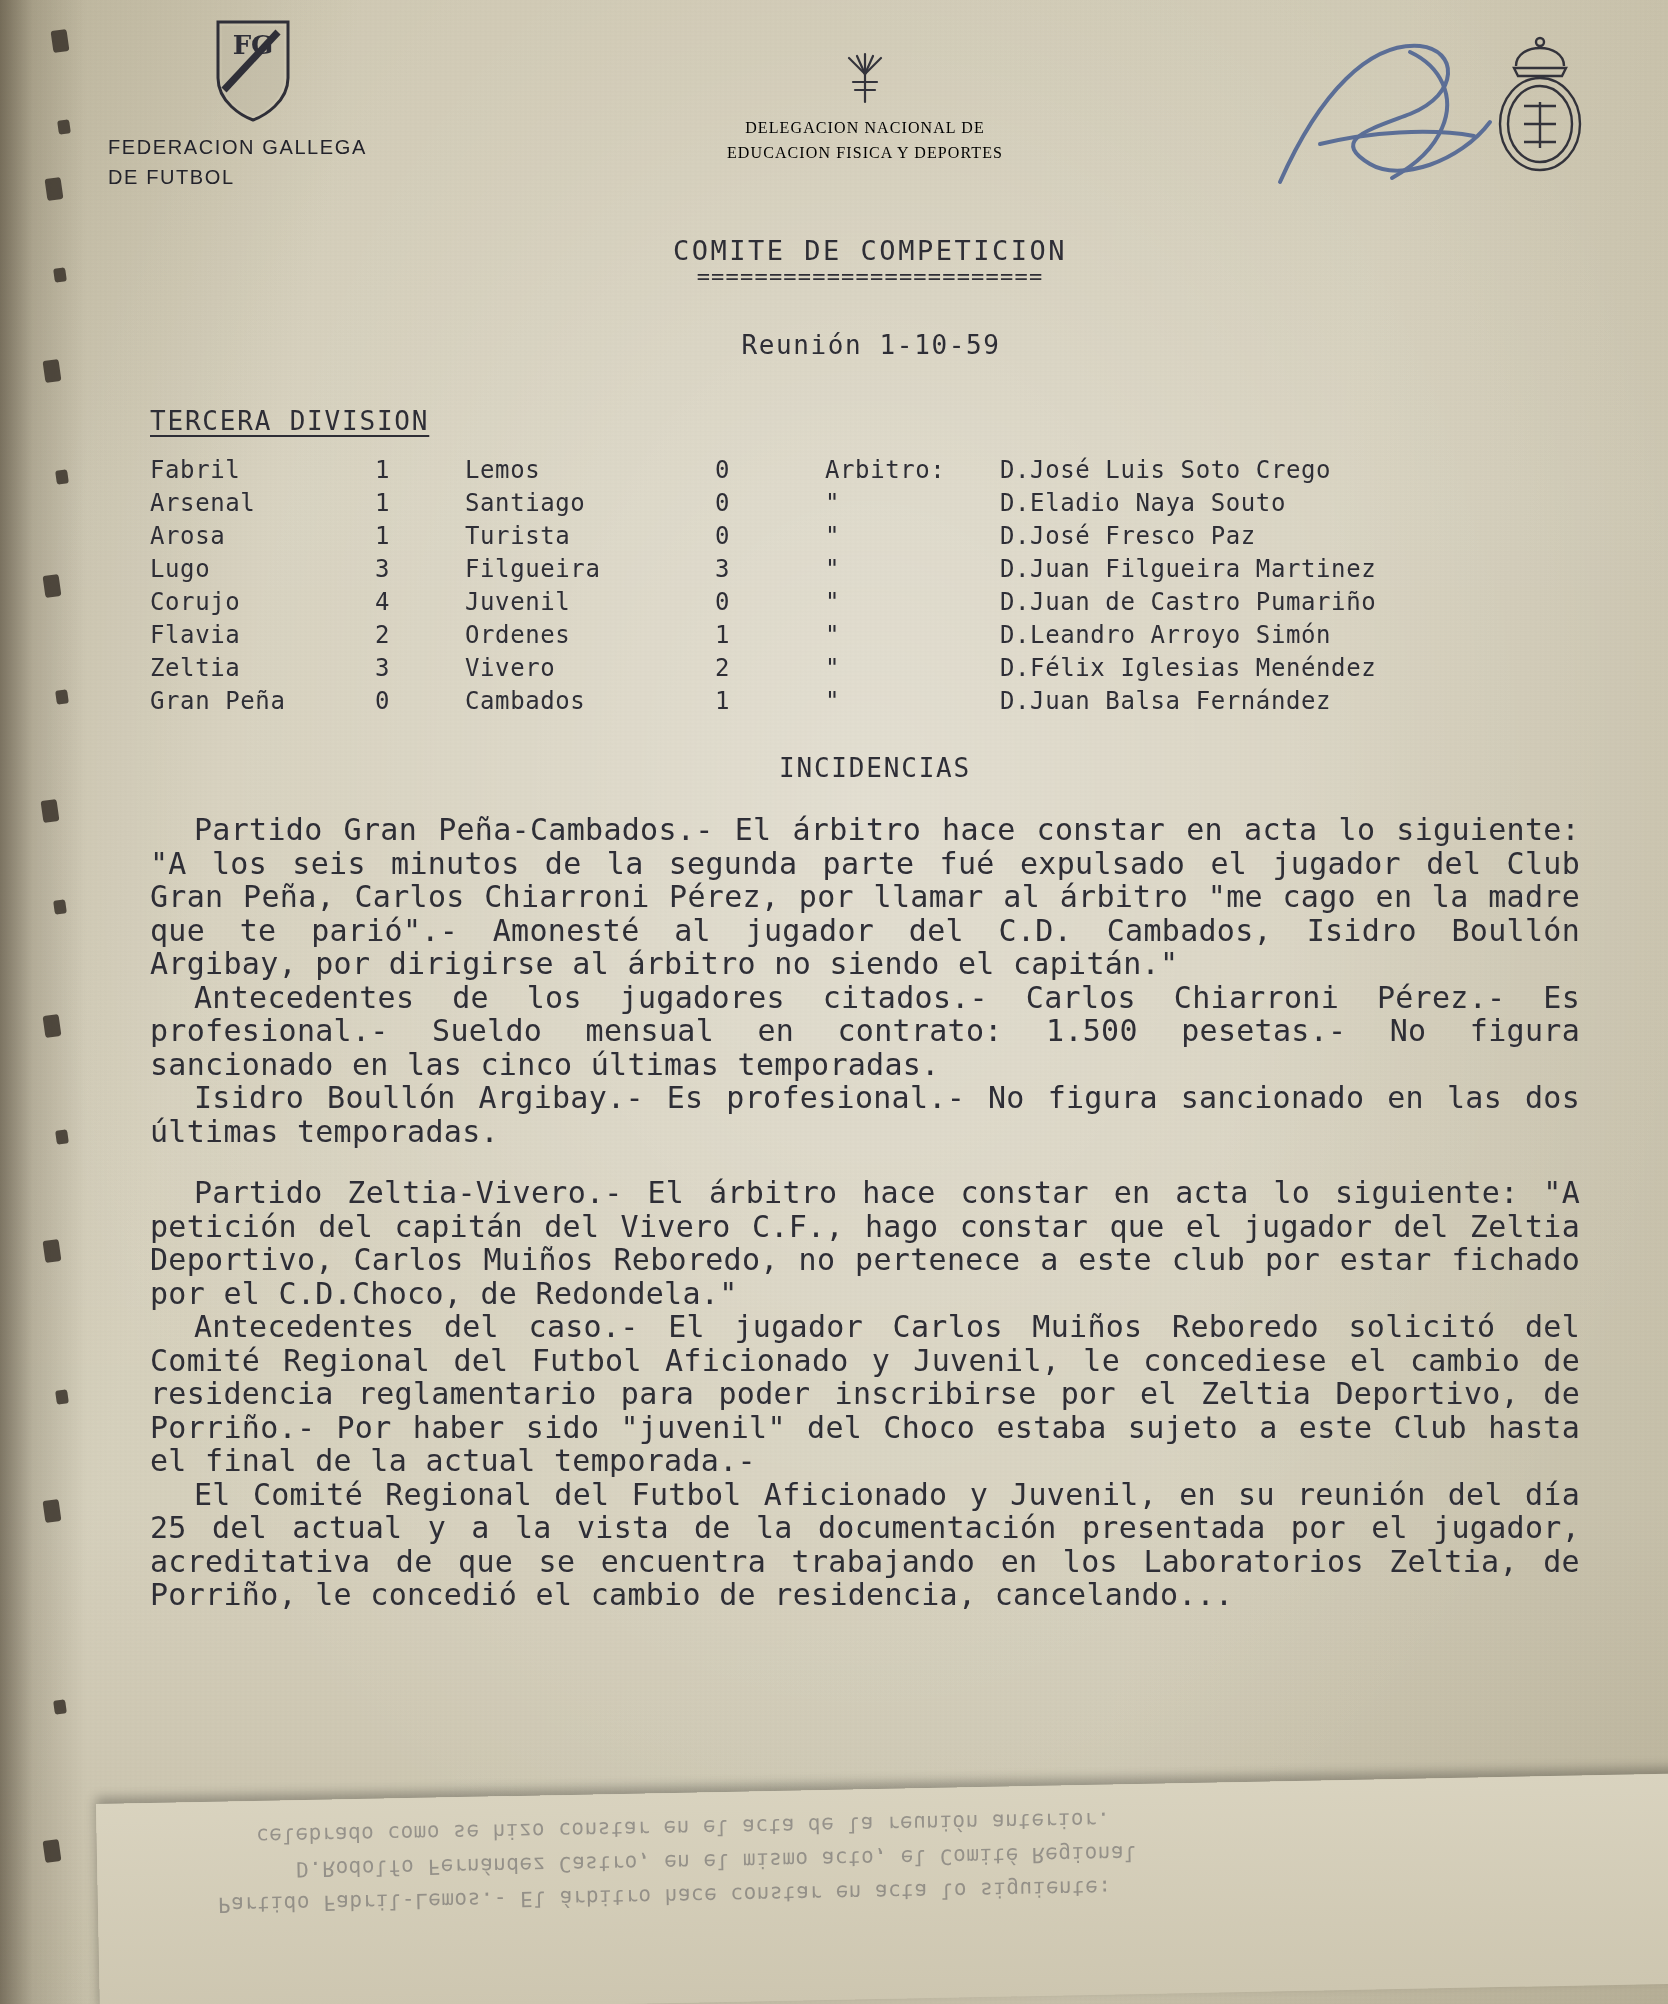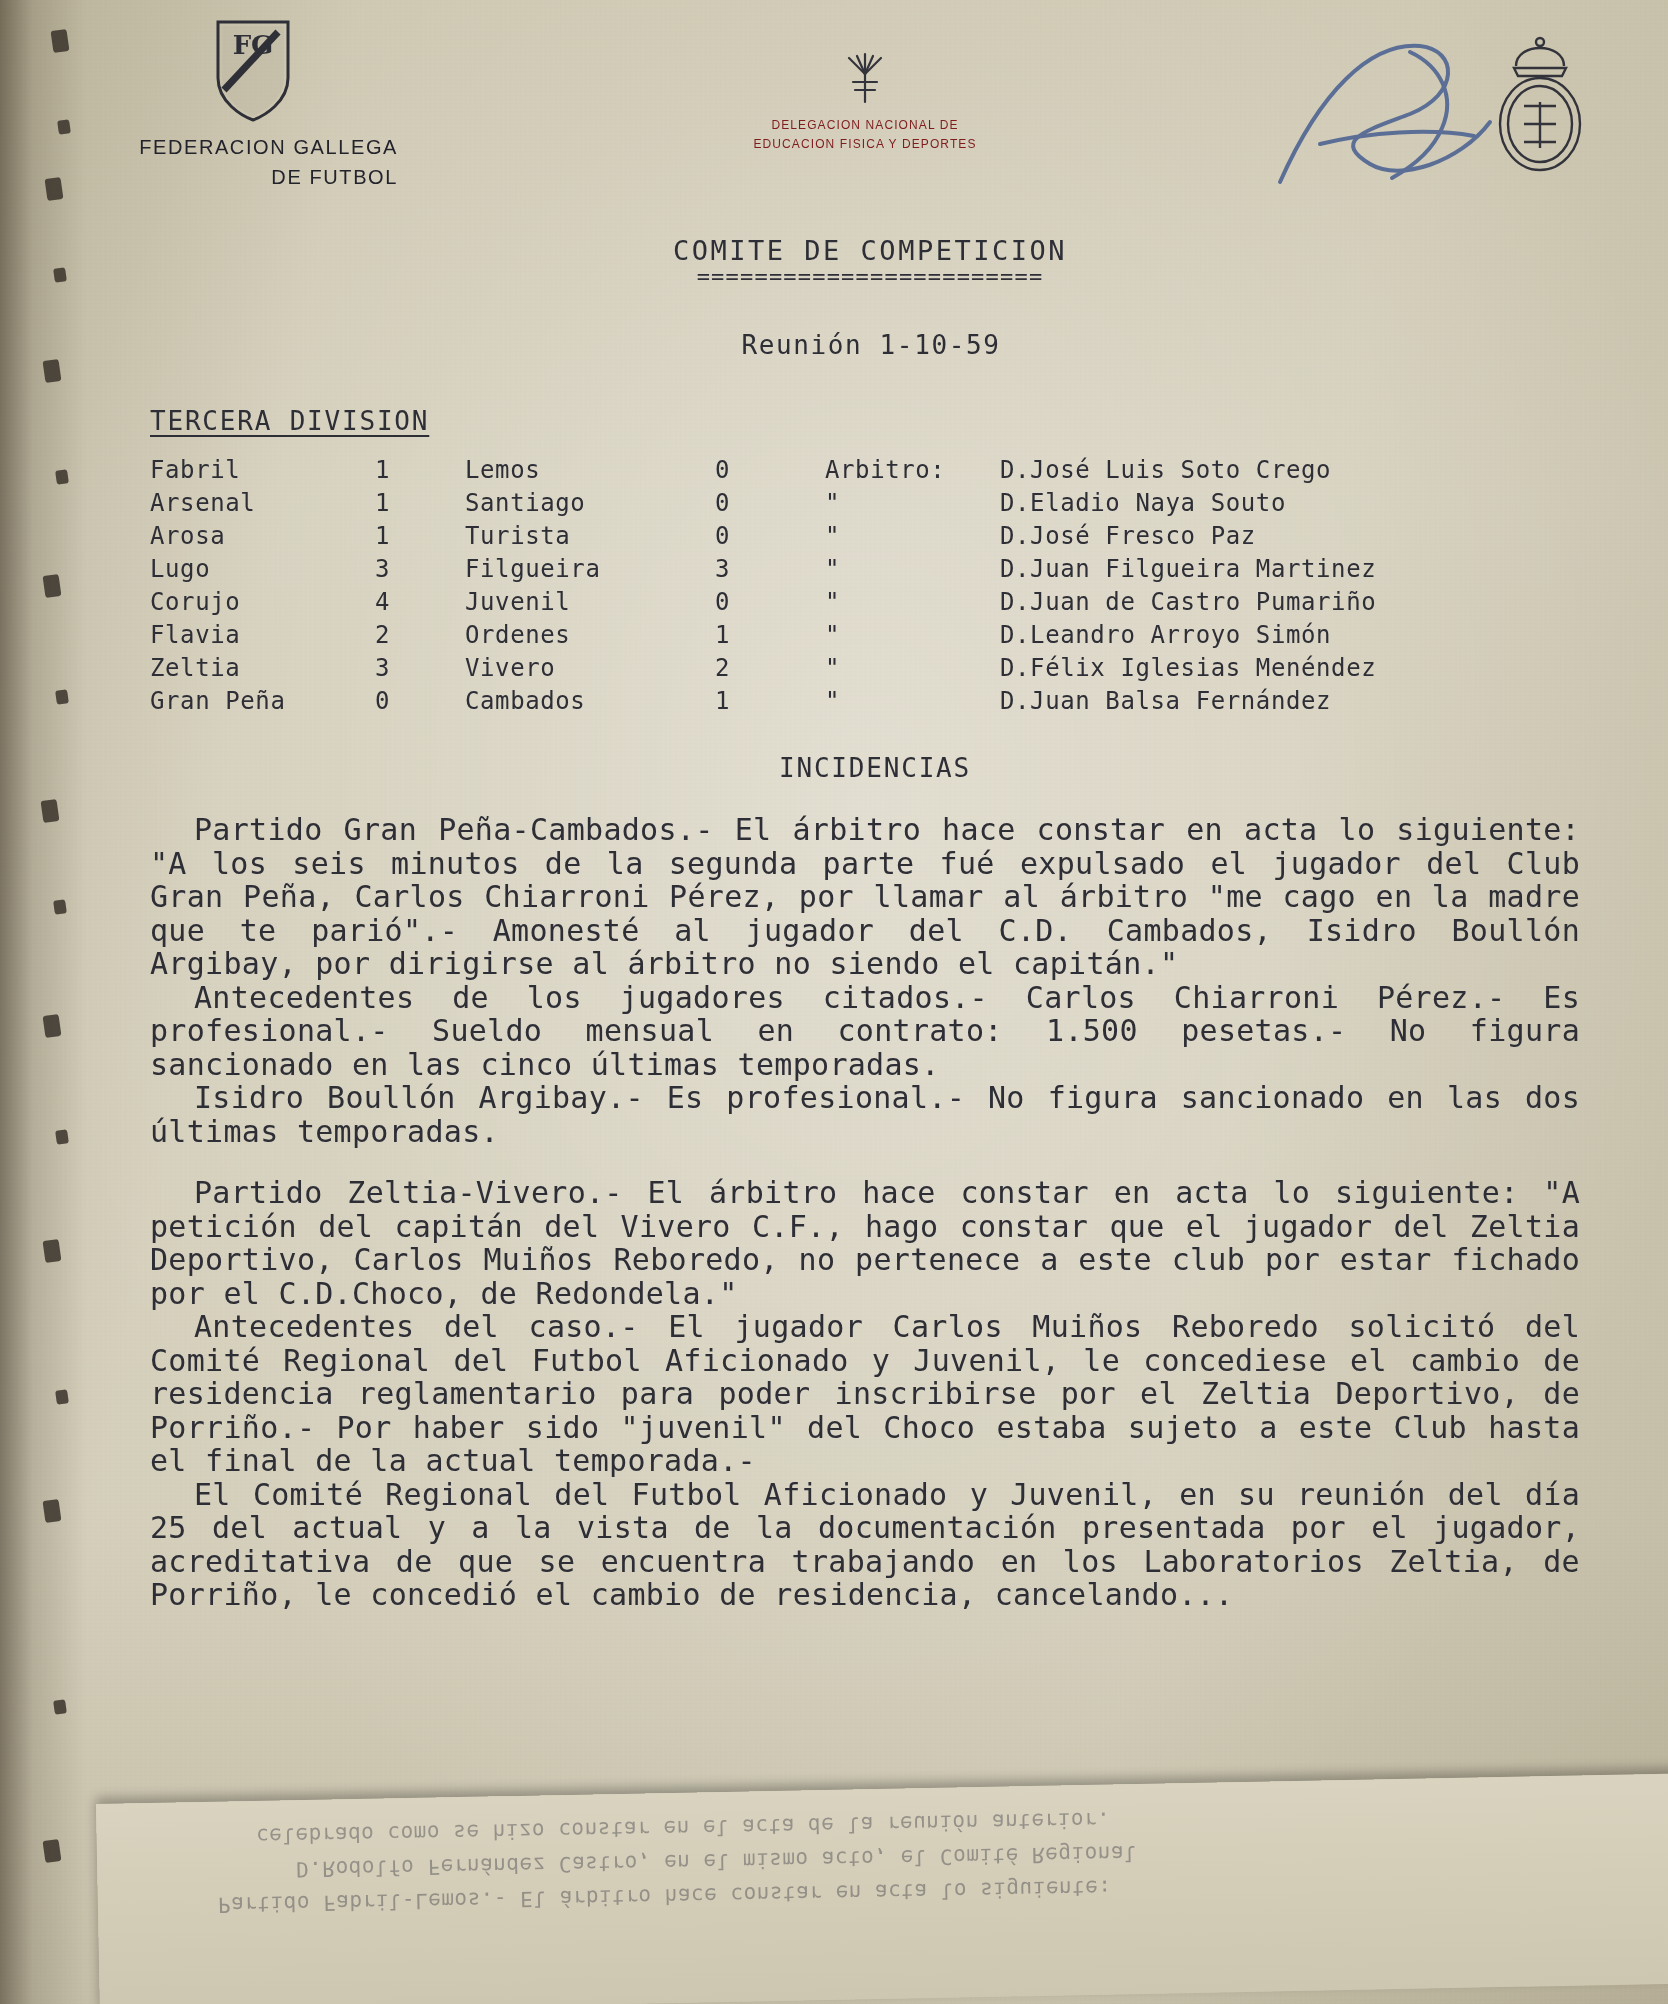--- a/index.html
+++ b/index.html
@@ -57,21 +57,21 @@
   .ink {
     color: #2b2b33;
   }
 
   
   .hdr-left {
     position: absolute;
     left: 108px;
     top: 18px;
     width: 290px;
-    text-align: right;
+    text-align: left;
     font-family: "Liberation Sans", sans-serif;
   }
   .crest-fg {
     width: 82px;
     height: 104px;
     margin: 0 auto 10px auto;
     position: relative;
   }
   .fg-label {
     font-size: 20px;
@@ -87,24 +87,25 @@
     text-align: center;
     font-family: "Liberation Sans", sans-serif;
   }
   .dnd-emblem {
     width: 60px;
     height: 54px;
     margin: 0 auto 10px auto;
     position: relative;
   }
   .dnd-label {
-    font-size: 12px;
+    font-size: 16px;
     letter-spacing: 1.1px;
-    color: #7f1d1d;
+    color: #000000;
     line-height: 1.55;
+    font-family: Liberation Serif, serif;
   }
   .hdr-right {
     position: absolute;
     right: 68px;
     top: 22px;
     width: 180px;
     height: 150px;
   }
   .signature {
     position: absolute;

